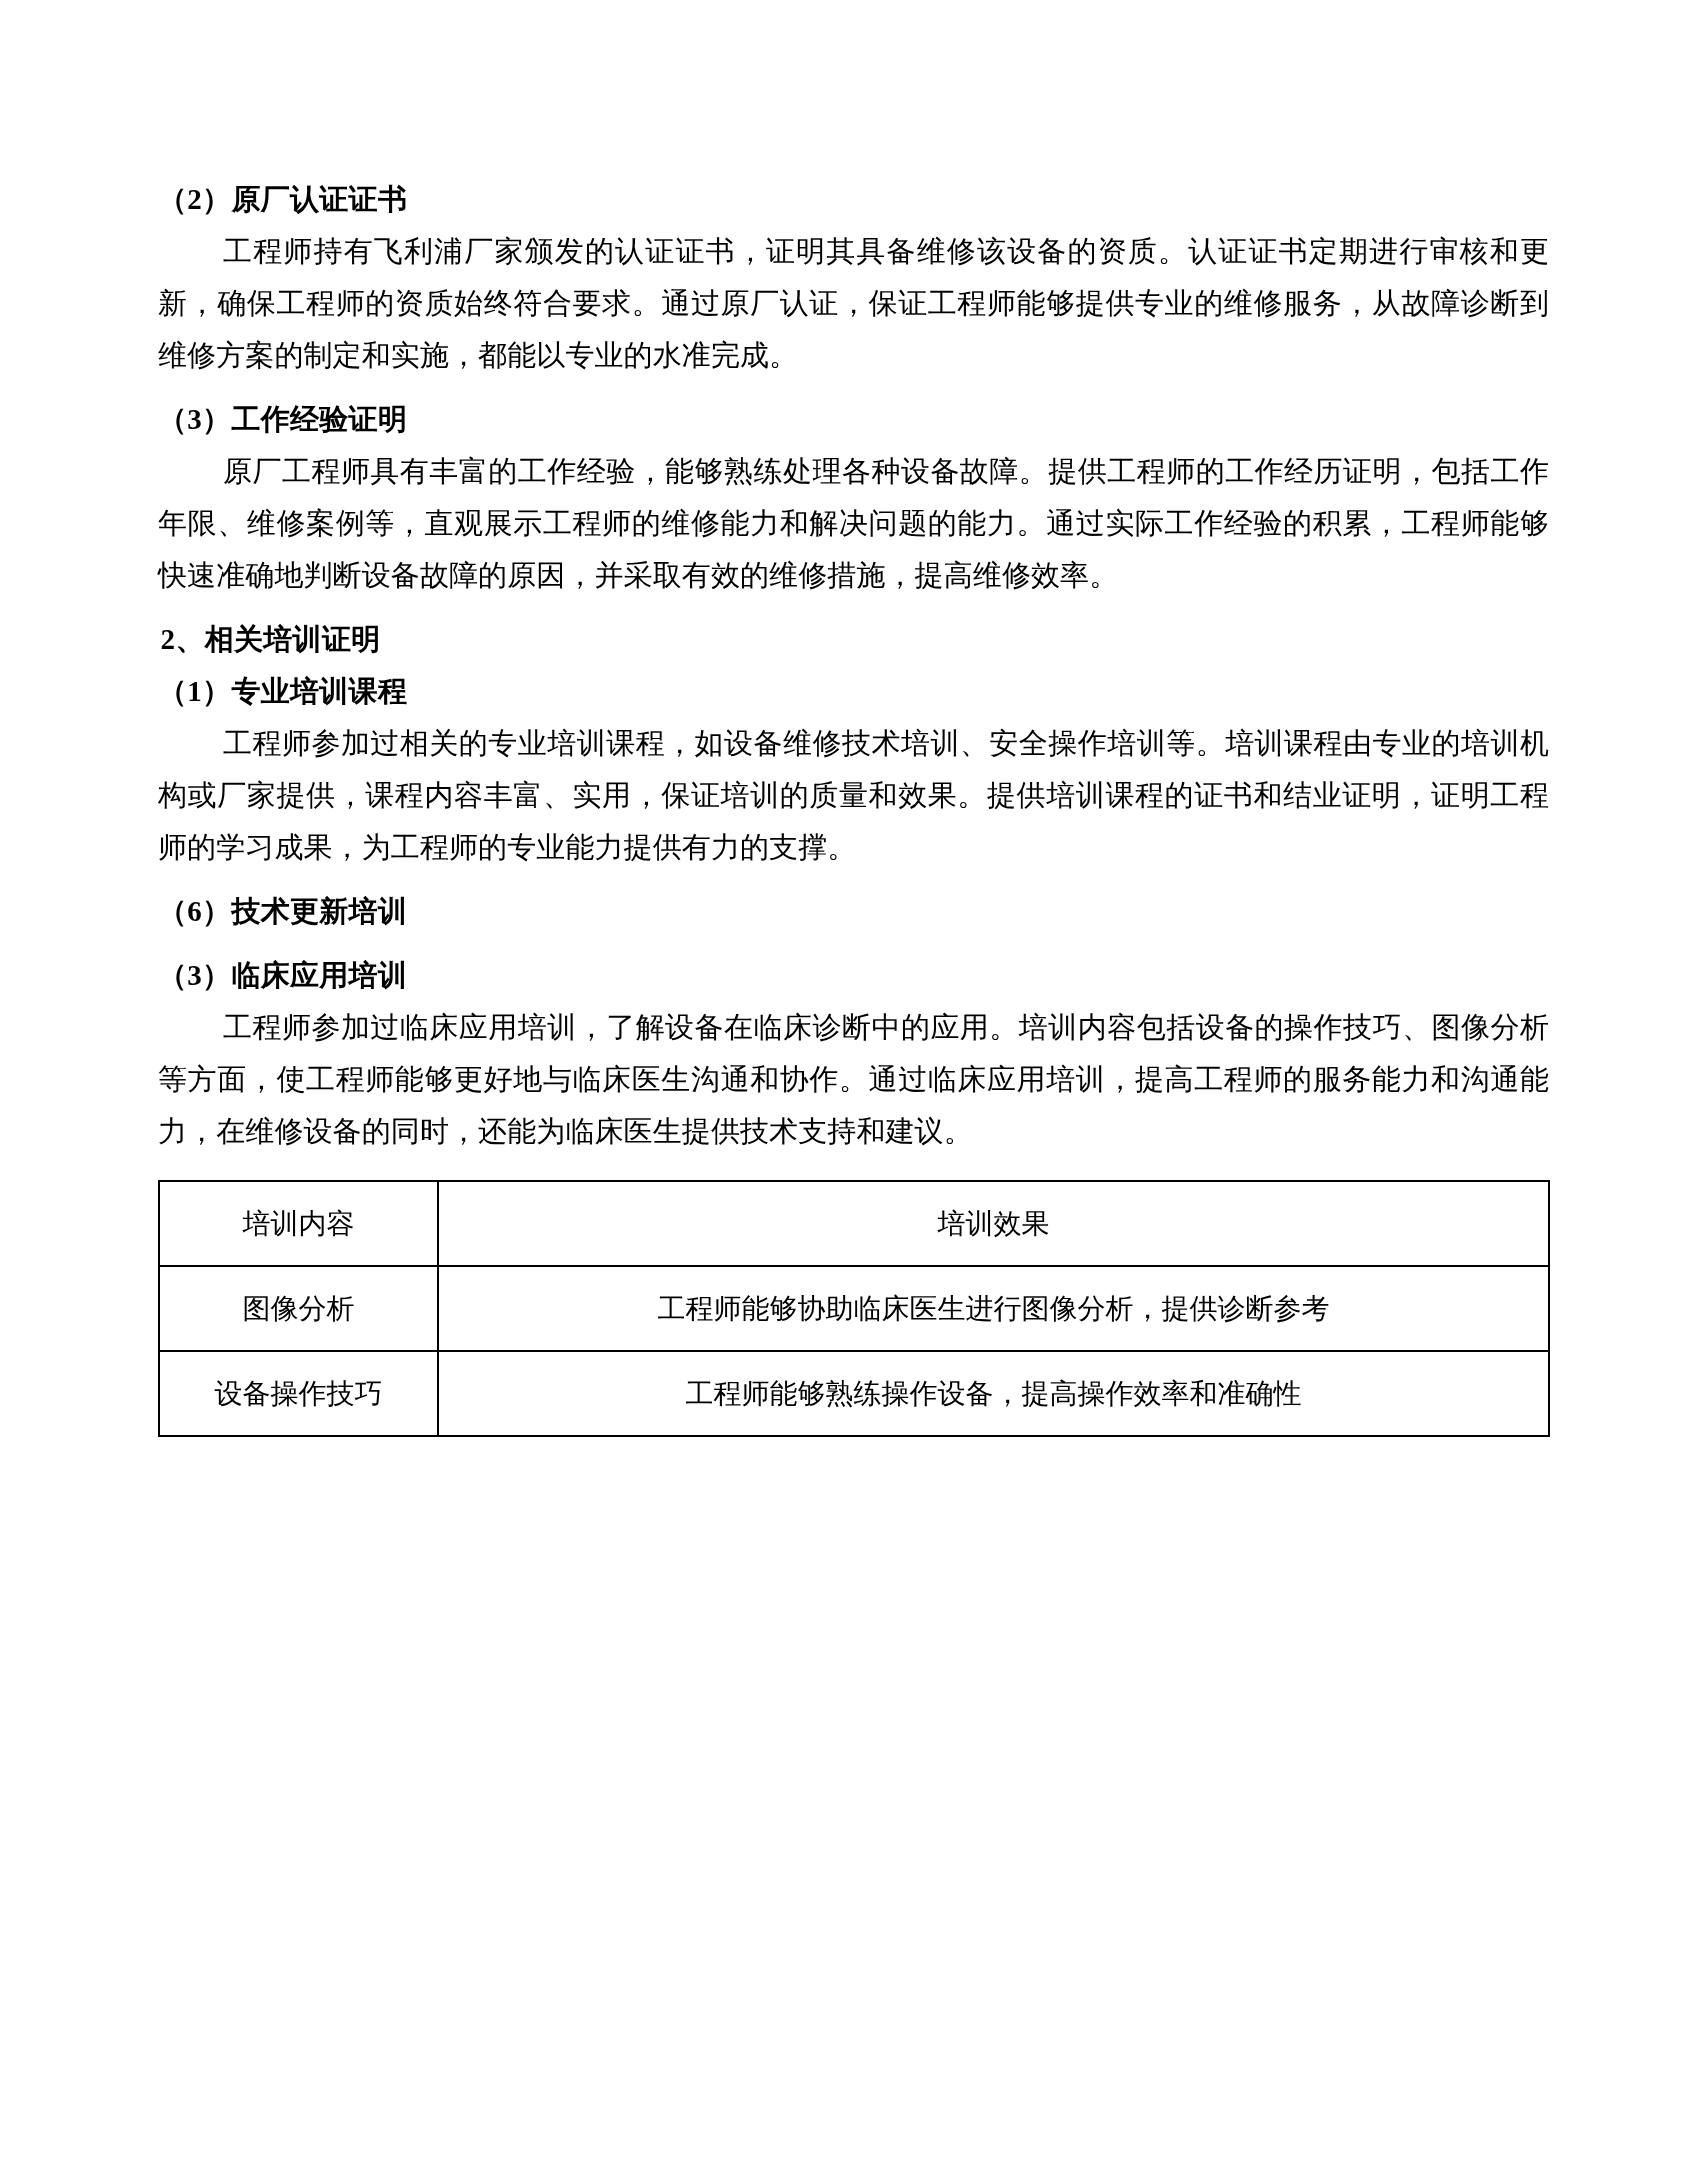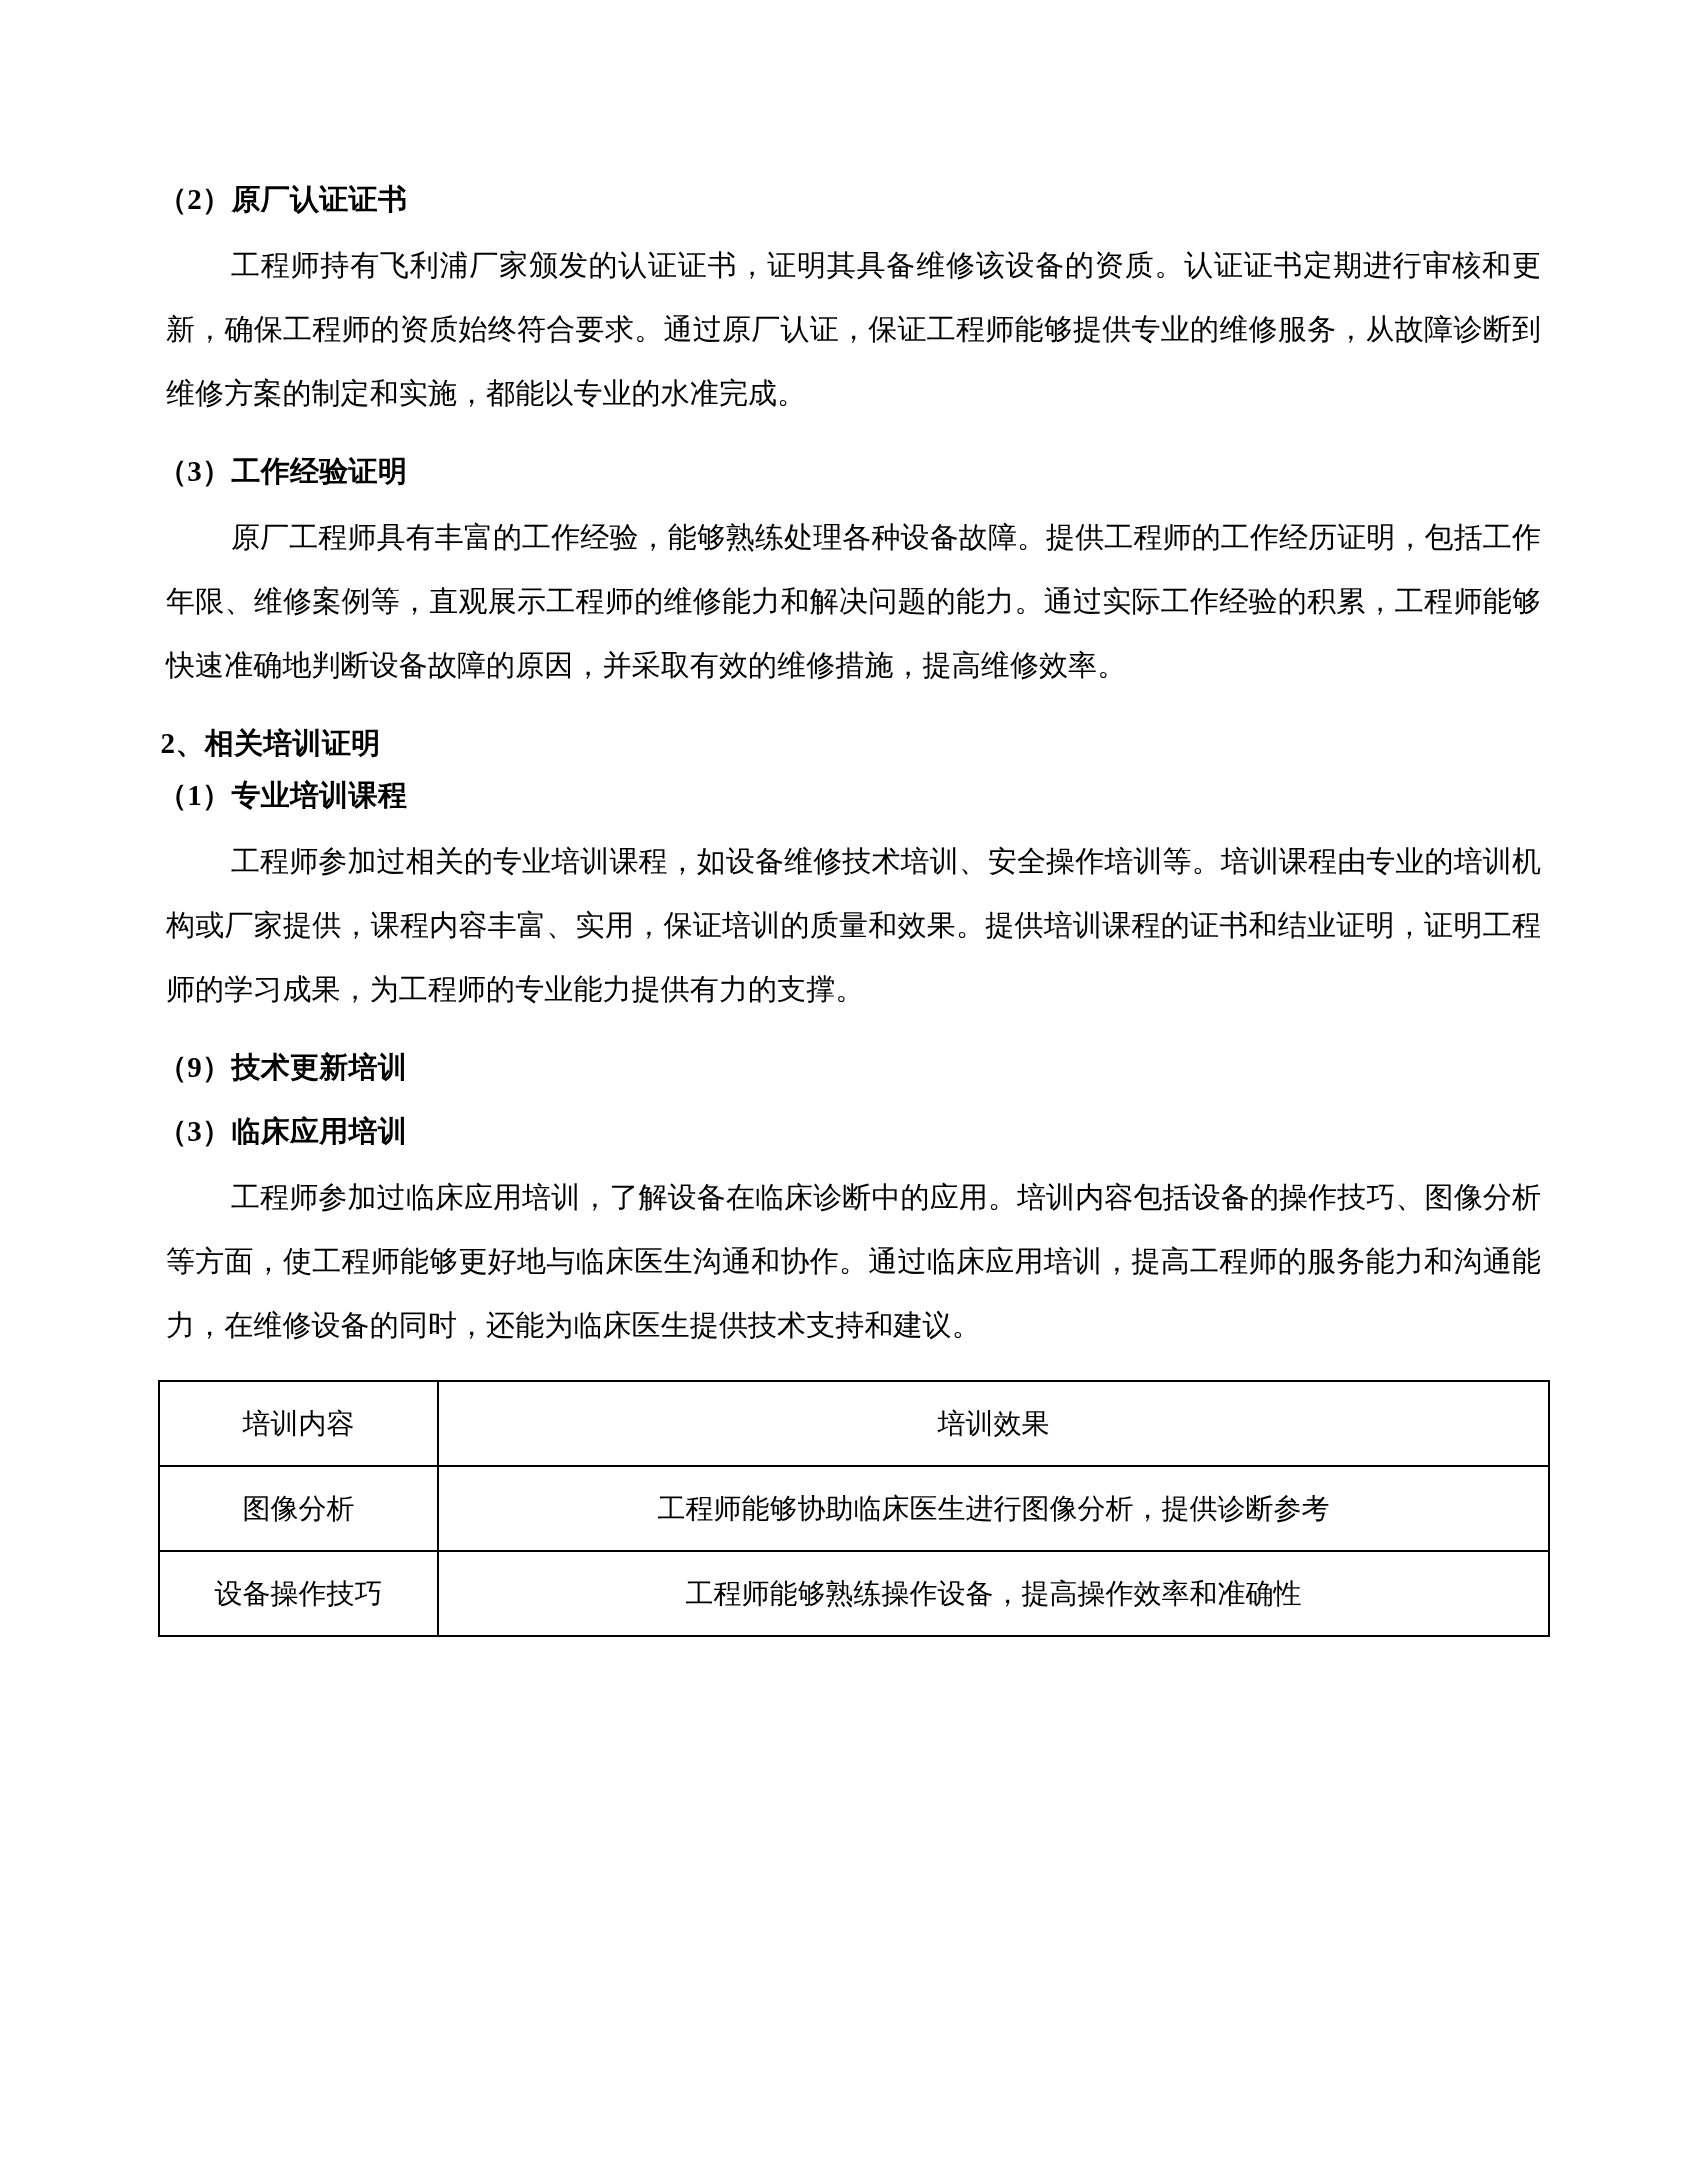--- a/index.html
+++ b/index.html
@@ -39,22 +39,22 @@
     text-align: left;
     letter-spacing: 0.3px;
     white-space: nowrap;
   }
   .heading.lvl2 {
     padding-left: 2.6px;
   }
   
   .para {
     font-size: 29px;
-    line-height: 64px;
-    margin: 8px;
+    line-height: 52px;
+    margin: 0;
     padding: 0;
     text-align: justify;
     text-justify: inter-character;
     text-align-last: left;
     text-indent: 65px;
     letter-spacing: 0.1px;
   }
   .gap-sm { height: 12px; }
 
   
@@ -97,21 +97,21 @@
 
     <div class="gap-sm"></div>
 
     <h3 class="heading lvl2">2、相关培训证明</h3>
 
     <h3 class="heading">（1）专业培训课程</h3>
     <p class="para">工程师参加过相关的专业培训课程，如设备维修技术培训、安全操作培训等。培训课程由专业的培训机构或厂家提供，课程内容丰富、实用，保证培训的质量和效果。提供培训课程的证书和结业证明，证明工程师的学习成果，为工程师的专业能力提供有力的支撑。</p>
 
     <div class="gap-sm"></div>
 
-    <h3 class="heading">（9）技术更新培训</h3>
+    <h3 class="heading">（6）技术更新培训</h3>
 
     <div class="gap-sm"></div>
 
     <h3 class="heading">（3）临床应用培训</h3>
     <p class="para">工程师参加过临床应用培训，了解设备在临床诊断中的应用。培训内容包括设备的操作技巧、图像分析等方面，使工程师能够更好地与临床医生沟通和协作。通过临床应用培训，提高工程师的服务能力和沟通能力，在维修设备的同时，还能为临床医生提供技术支持和建议。</p>
 
     <div class="tbl-wrap">
       <table class="training-table">
         <colgroup>
           <col class="c1">

